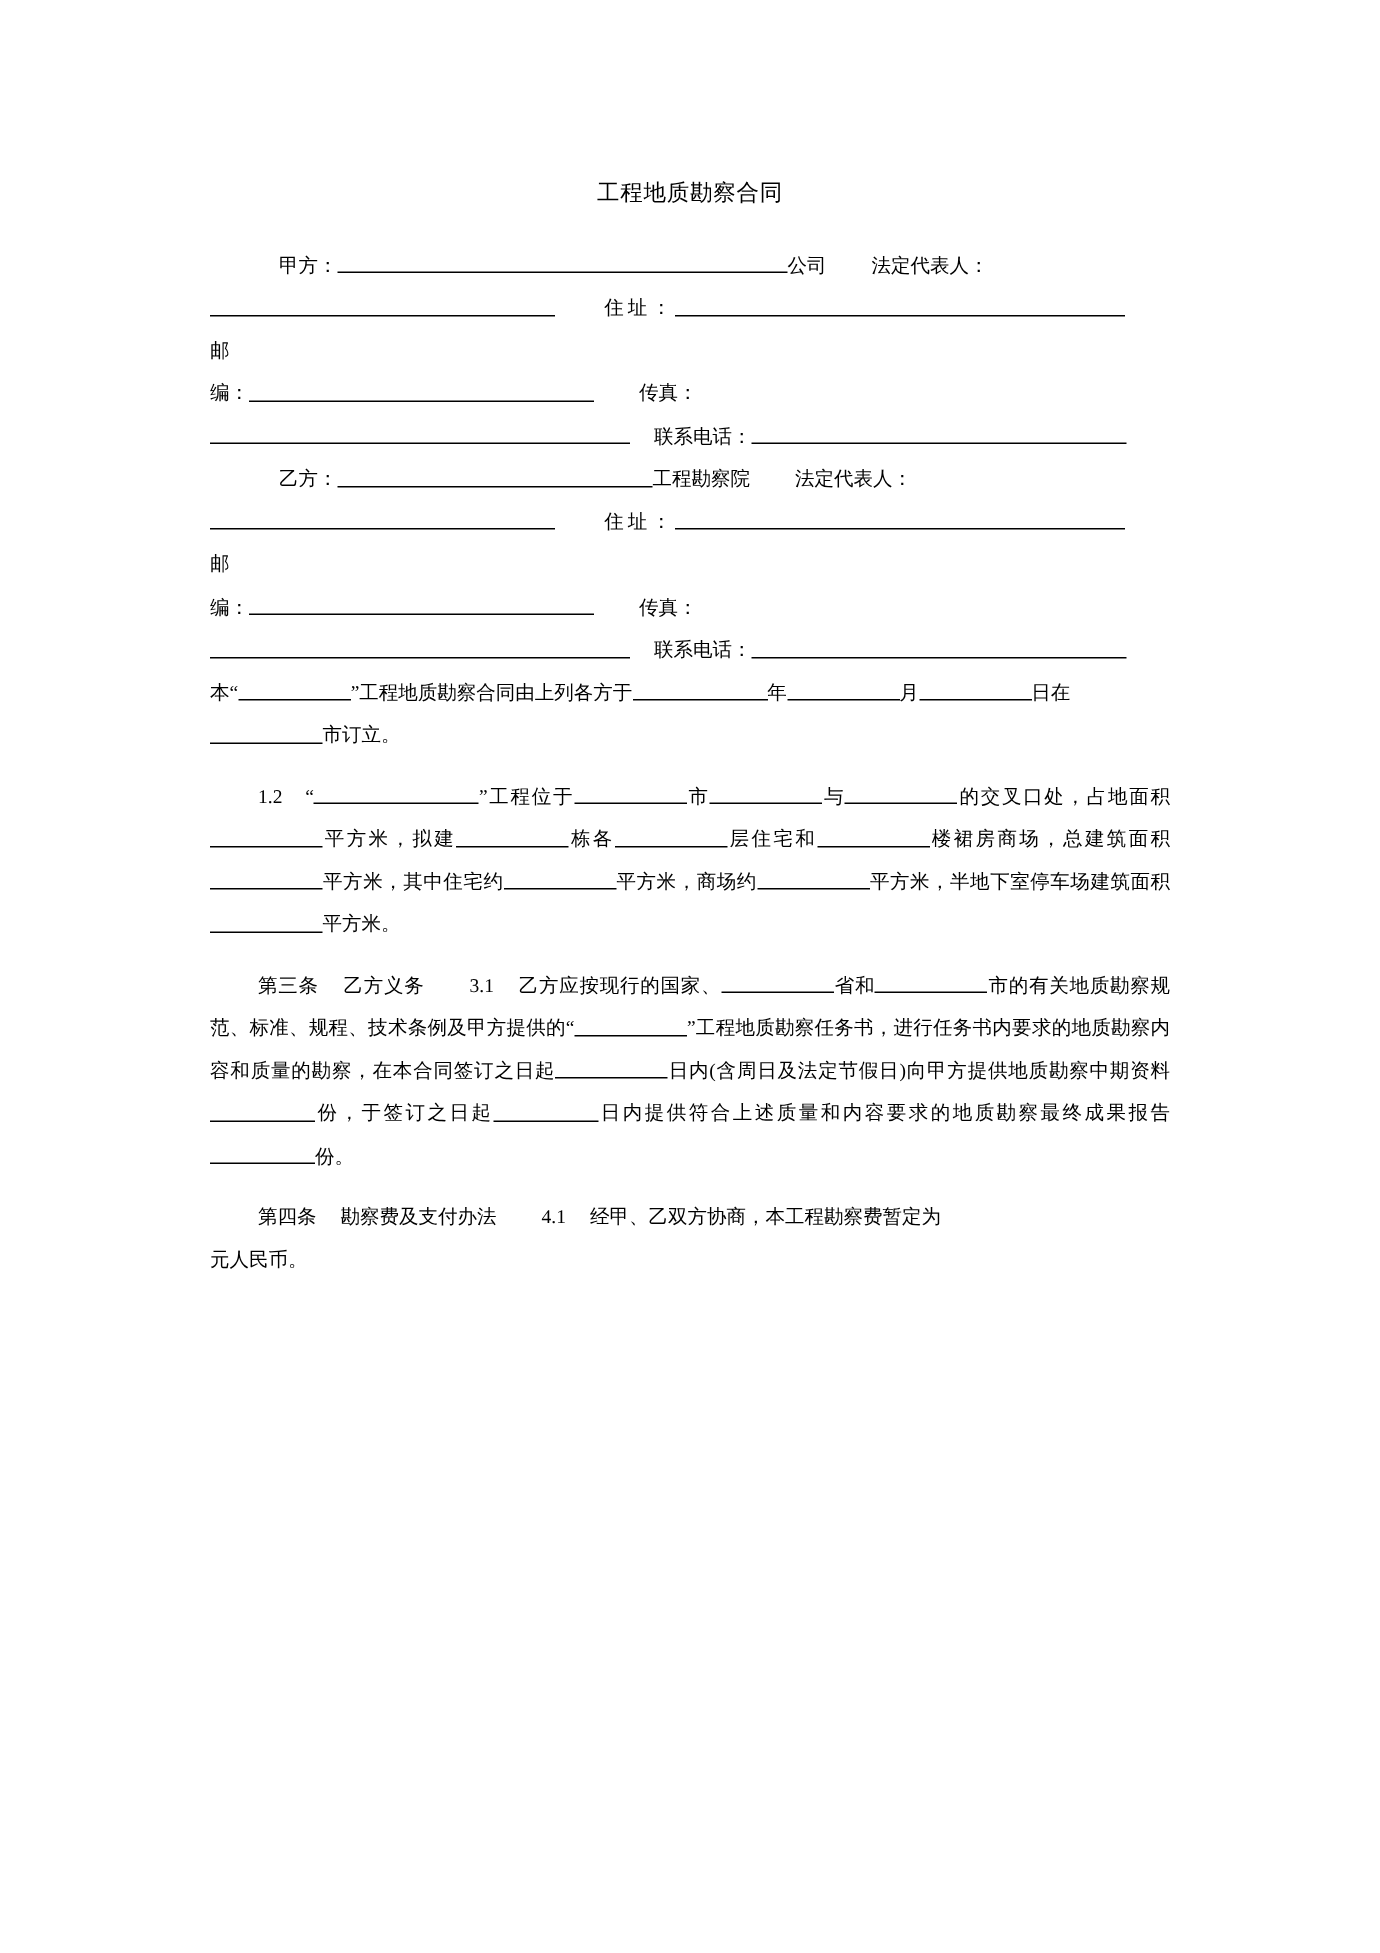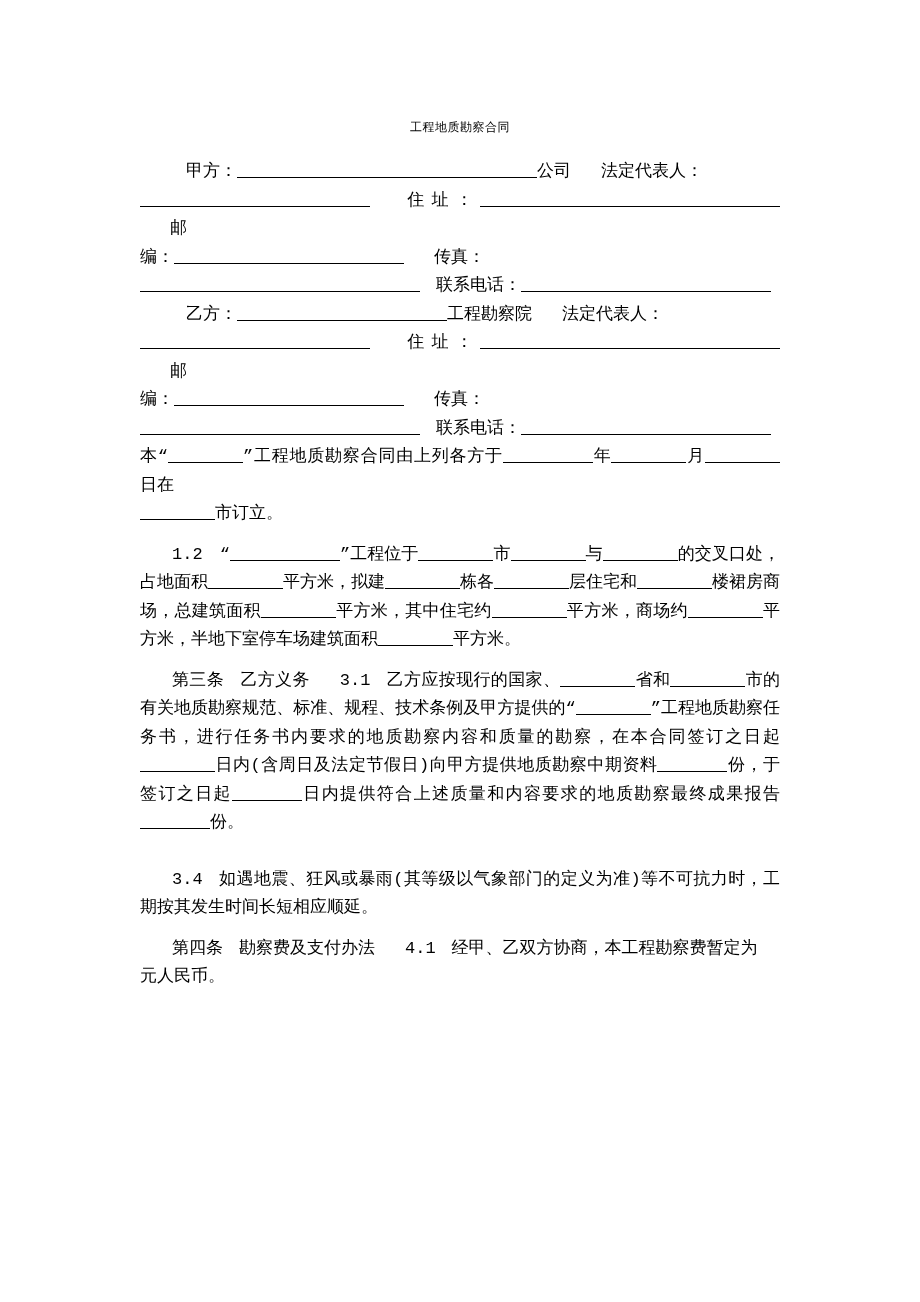--- a/index.html
+++ b/index.html
@@ -15,33 +15,32 @@
   }
   .page {
     width: 920px;
     height: 1302px;
     box-sizing: border-box;
     padding: 118px 140px 40px 140px;
     position: relative;
   }
   .doc-title {
     text-align: center;
-    font-size: 12px;
+    font-size: 15px;
     line-height: 1.5;
     margin: 0 0 22px 0;
     letter-spacing: 0.5px;
   }
   p.para {
     margin: 0;
-    font-size: 17px;
+    font-size: 13px;
     line-height: 28.5px;
     text-align: justify;
     text-justify: inter-ideograph;
     word-break: break-all;
-    font-family: Liberation Mono, monospace;
   }
   p.indent2 {
     text-indent: 32px;
   }
   p.gap {
     margin-top: 12px;
   }
   .blank-s { display: inline-block; border-bottom: 1px solid #000; height: 0.95em; vertical-align: -0.12em; }
   .w70 { width: 70px; }
   .w75 { width: 75px; }
@@ -89,22 +88,19 @@
   </p>
 
 
 
   <p class="para indent2 gap">
     第三条<span class="sp sp-sm"></span>乙方义务<span class="sp sp-md"></span>3.1<span class="sp sp-sm"></span>乙方应按现行的国家、<span class="blank-s w75"></span>省和<span class="blank-s w75"></span>市的有关地质勘察规范、标准、规程、技术条例及甲方提供的“<span class="blank-s w75"></span>”工程地质勘察任务书，进行任务书内要求的地质勘察内容和质量的勘察，在本合同签订之日起<span class="blank-s w75"></span>日内(含周日及法定节假日)向甲方提供地质勘察中期资料<span class="blank-s w70"></span>份，于签订之日起<span class="blank-s w70"></span>日内提供符合上述质量和内容要求的地质勘察最终成果报告<span class="blank-s w70"></span>份。
   </p>
 
 
 
-  <p class="para indent2" style="margin-top:28px">
-    3.4<span class="sp sp-sm"></span>如遇地震、狂风或暴雨(其等级以气象部门的定义为准)等不可抗力时，工期按其发生时间长短相应顺延。
-  </p>
 
   <p class="para indent2 gap">
     第四条<span class="sp sp-sm"></span>勘察费及支付办法<span class="sp sp-md"></span>4.1<span class="sp sp-sm"></span>经甲、乙双方协商，本工程勘察费暂定为<br>
     元人民币。
   </p>
 
 </div>
 
 </body></html>

